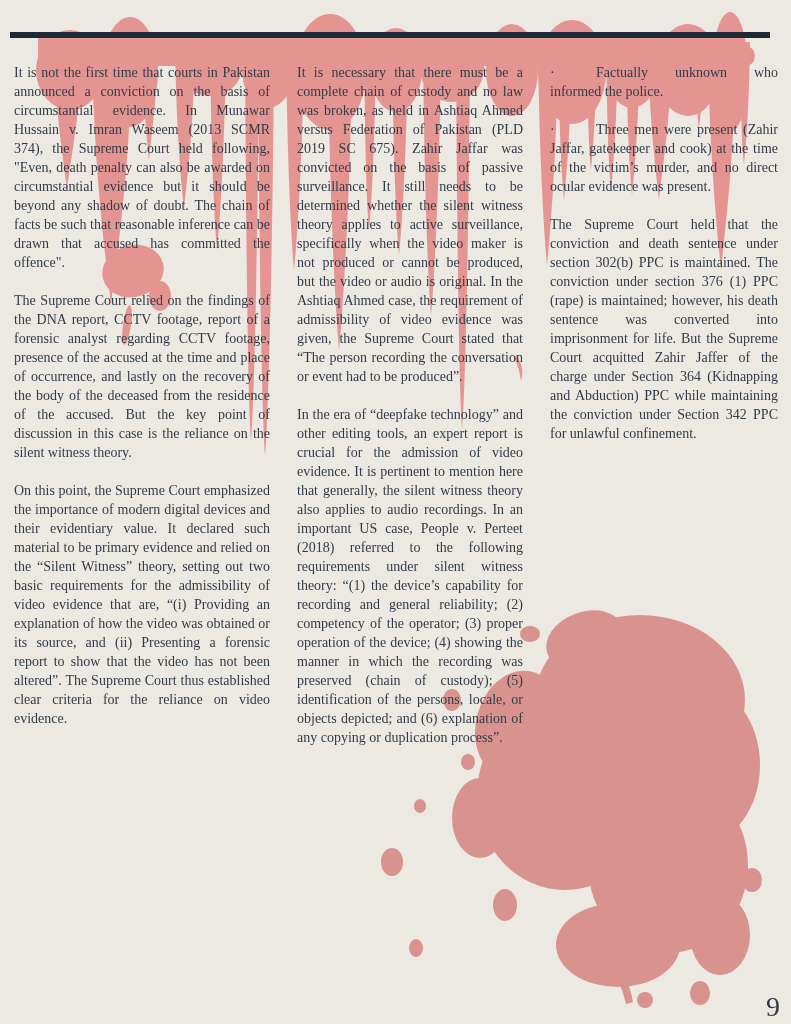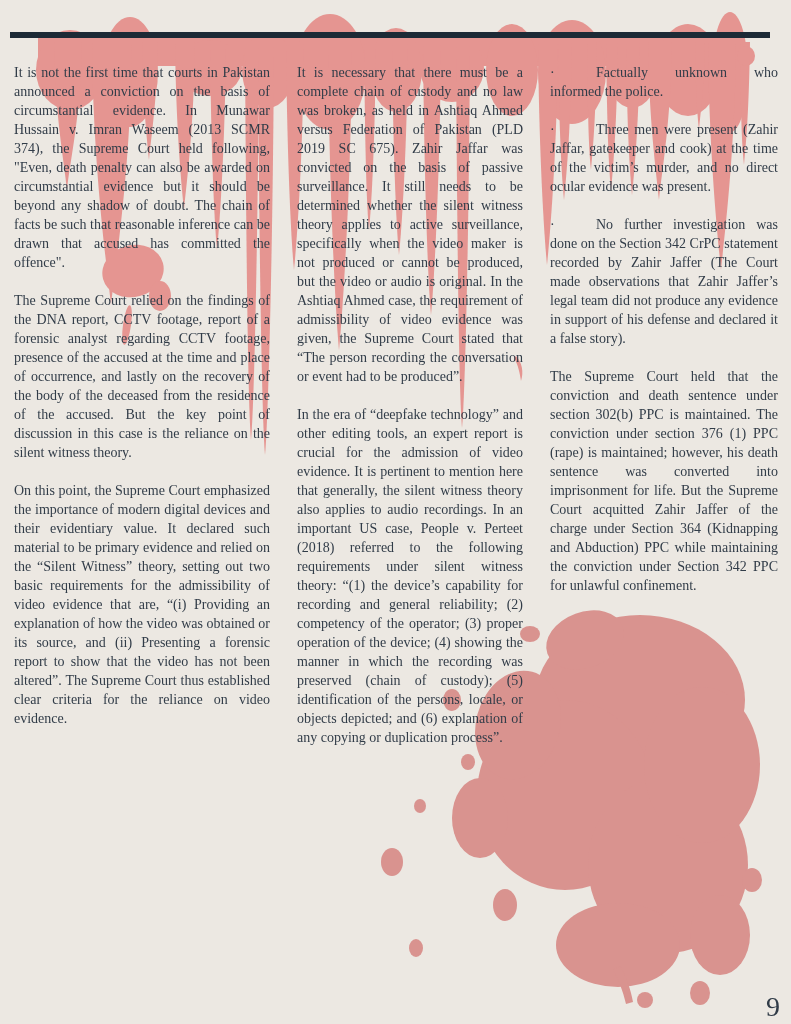--- a/index.html
+++ b/index.html
@@ -109,20 +109,19 @@
         <p class="p">The Supreme Court relied on the findings of the DNA report, CCTV footage, report of a forensic analyst regarding CCTV footage, presence of the accused at the time and place of occurrence, and lastly on the recovery of the body of the deceased from the residence of the accused. But the key point of discussion in this case is the reliance on the silent witness theory.</p>
         <p class="p">On this point, the Supreme Court emphasized the importance of modern digital devices and their evidentiary value. It declared such material to be primary evidence and relied on the “Silent Witness” theory, setting out two basic requirements for the admissibility of video evidence that are, “(i) Providing an explanation of how the video was obtained or its source, and (ii) Presenting a forensic report to show that the video has not been altered”. The Supreme Court thus established clear criteria for the reliance on video evidence.</p>
       </div>
       <div class="col">
         <p class="p">It is necessary that there must be a complete chain of custody and no law was broken, as held in Ashtiaq Ahmed versus Federation of Pakistan (PLD 2019 SC 675). Zahir Jaffar was convicted on the basis of passive surveillance. It still needs to be determined whether the silent witness theory applies to active surveillance, specifically when the video maker is not produced or cannot be produced, but the video or audio is original. In the Ashtiaq Ahmed case, the requirement of admissibility of video evidence was given, the Supreme Court stated that “The person recording the conversation or event had to be produced”.</p>
         <p class="p">In the era of “deepfake technology” and other editing tools, an expert report is crucial for the admission of video evidence. It is pertinent to mention here that generally, the silent witness theory also applies to audio recordings. In an important US case, People v. Perteet (2018) referred to the following requirements under silent witness theory: “(1) the device’s capability for recording and general reliability; (2) competency of the operator; (3) proper operation of the device; (4) showing the manner in which the recording was preserved (chain of custody); (5) identification of the persons, locale, or objects depicted; and (6) explanation of any copying or duplication process”.</p>
       </div>
       <div class="col">
         <p class="bullet"><span class="marker">·</span>Factually unknown who informed the police.</p>
         <p class="bullet"><span class="marker">·</span>Three men were present (Zahir Jaffar, gatekeeper and cook) at the time of the victim’s murder, and no direct ocular evidence was present.</p>
-        <p class="bullet"><span class="marker">·</span>No further investigation was done on the Section 342 CrPC statement recorded by Zahir Jaffer (The Court made observations that Zahir Jaffer’s legal team did not produce any evidence in support of his defense and declared it a false story).</p>
         <p class="p">The Supreme Court held that the conviction and death sentence under section 302(b) PPC is maintained. The conviction under section 376 (1) PPC (rape) is maintained; however, his death sentence was converted into imprisonment for life. But the Supreme Court acquitted Zahir Jaffer of the charge under Section 364 (Kidnapping and Abduction) PPC while maintaining the conviction under Section 342 PPC for unlawful confinement.</p>
       </div>
     </div>
 
   <div class="page-number">9</div>
 
 </div>
 
 </body></html>

